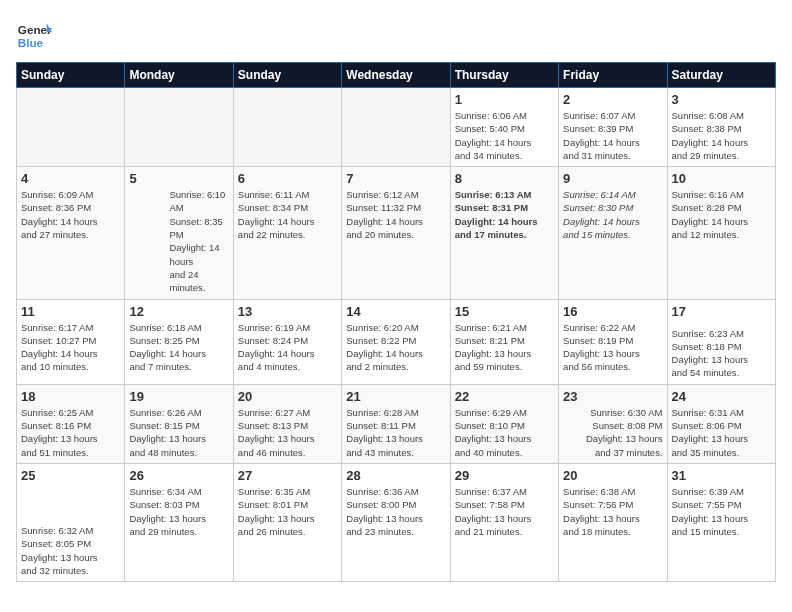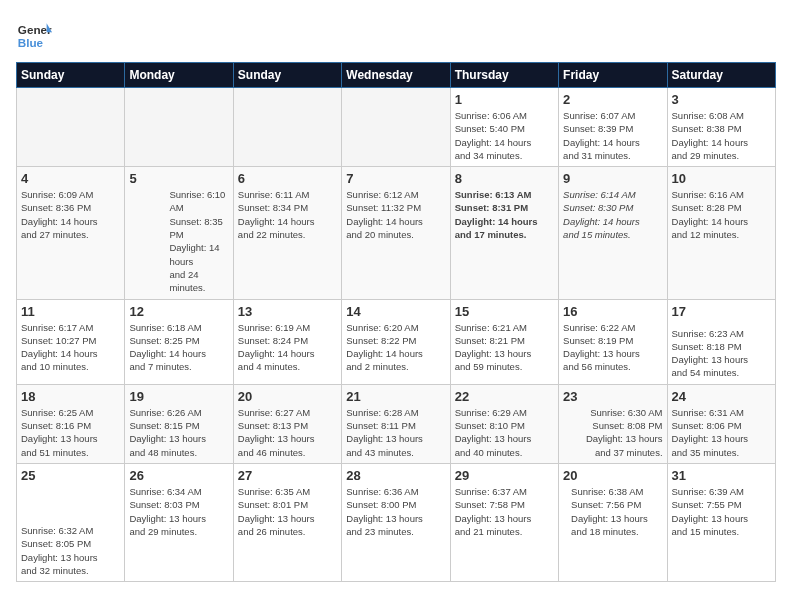--- a/index.html
+++ b/index.html
@@ -322,21 +322,21 @@
         </td>
         <td>
           <span class="day-num">29</span>
           <div class="day-info" style="white-space: pre-line;">Sunrise: 6:37 AM
 Sunset: 7:58 PM
 Daylight: 13 hours
 and 21 minutes.</div>
         </td>
         <td>
           <span class="day-num">20</span>
-          <div class="day-info" style="white-space: pre-line; margin-left: 8px;">Sunrise: 6:38 AM
+          <div class="day-info" style="white-space: pre-line;">Sunrise: 6:38 AM
 Sunset: 7:56 PM
 Daylight: 13 hours
 and 18 minutes.</div>
         </td>
         <td>
           <span class="day-num">31</span>
           <div class="day-info" style="white-space: pre-line;">Sunrise: 6:39 AM
 Sunset: 7:55 PM
 Daylight: 13 hours
 and 15 minutes.</div>

